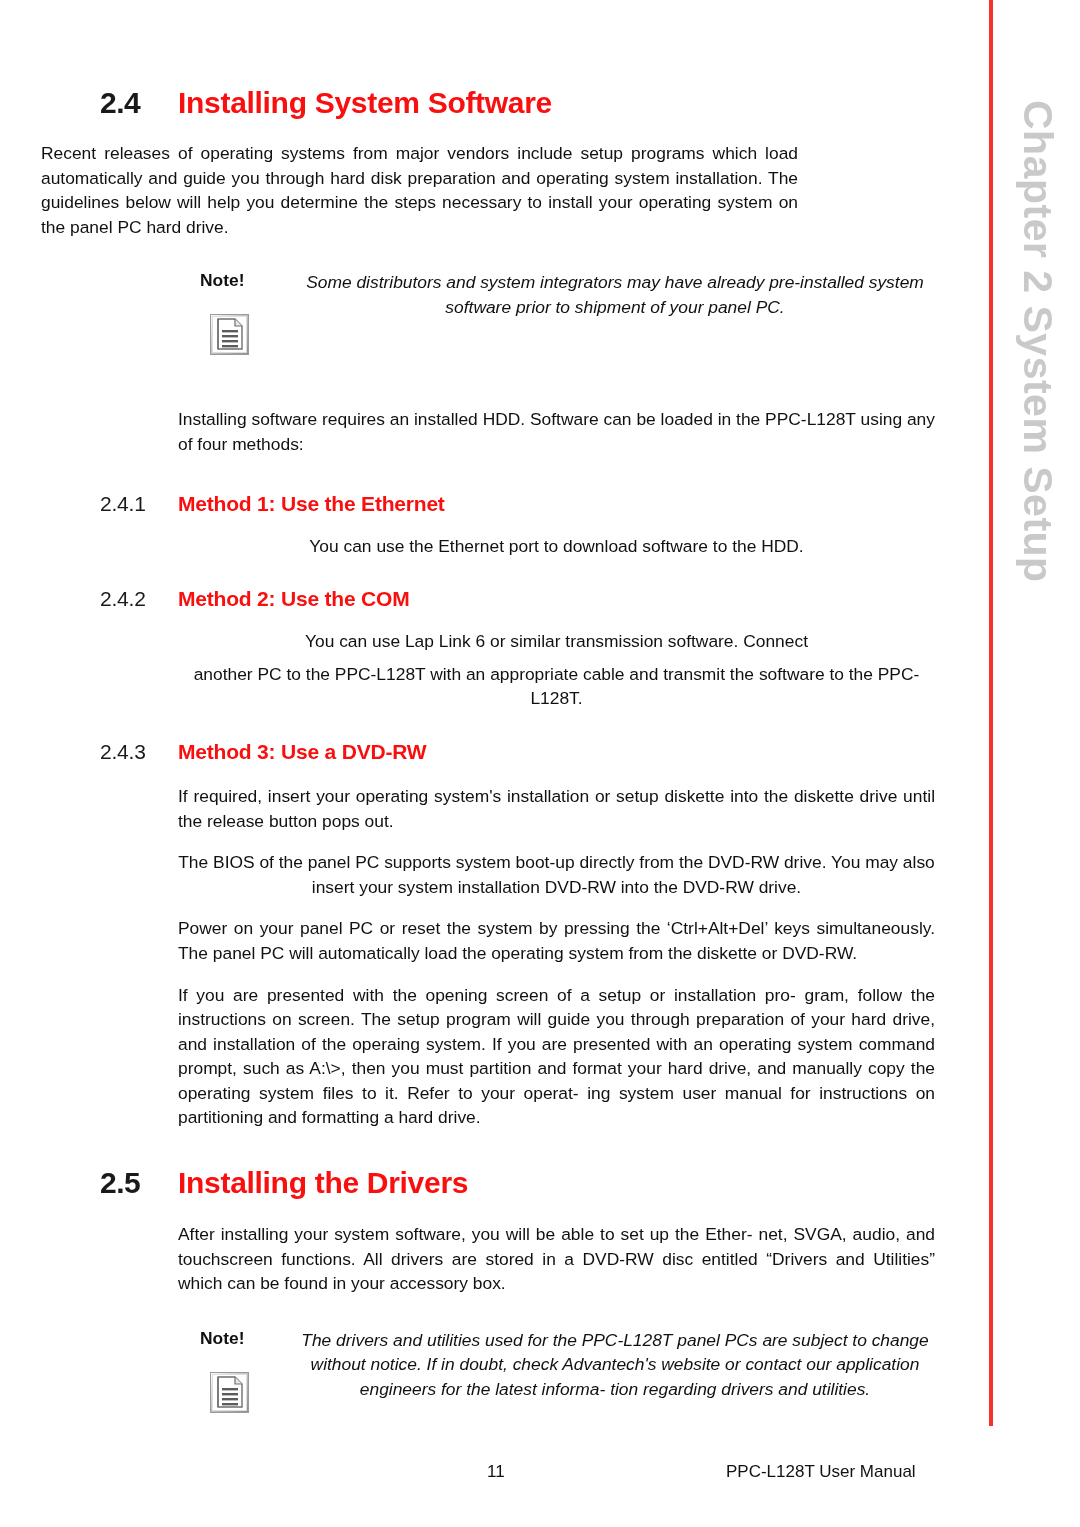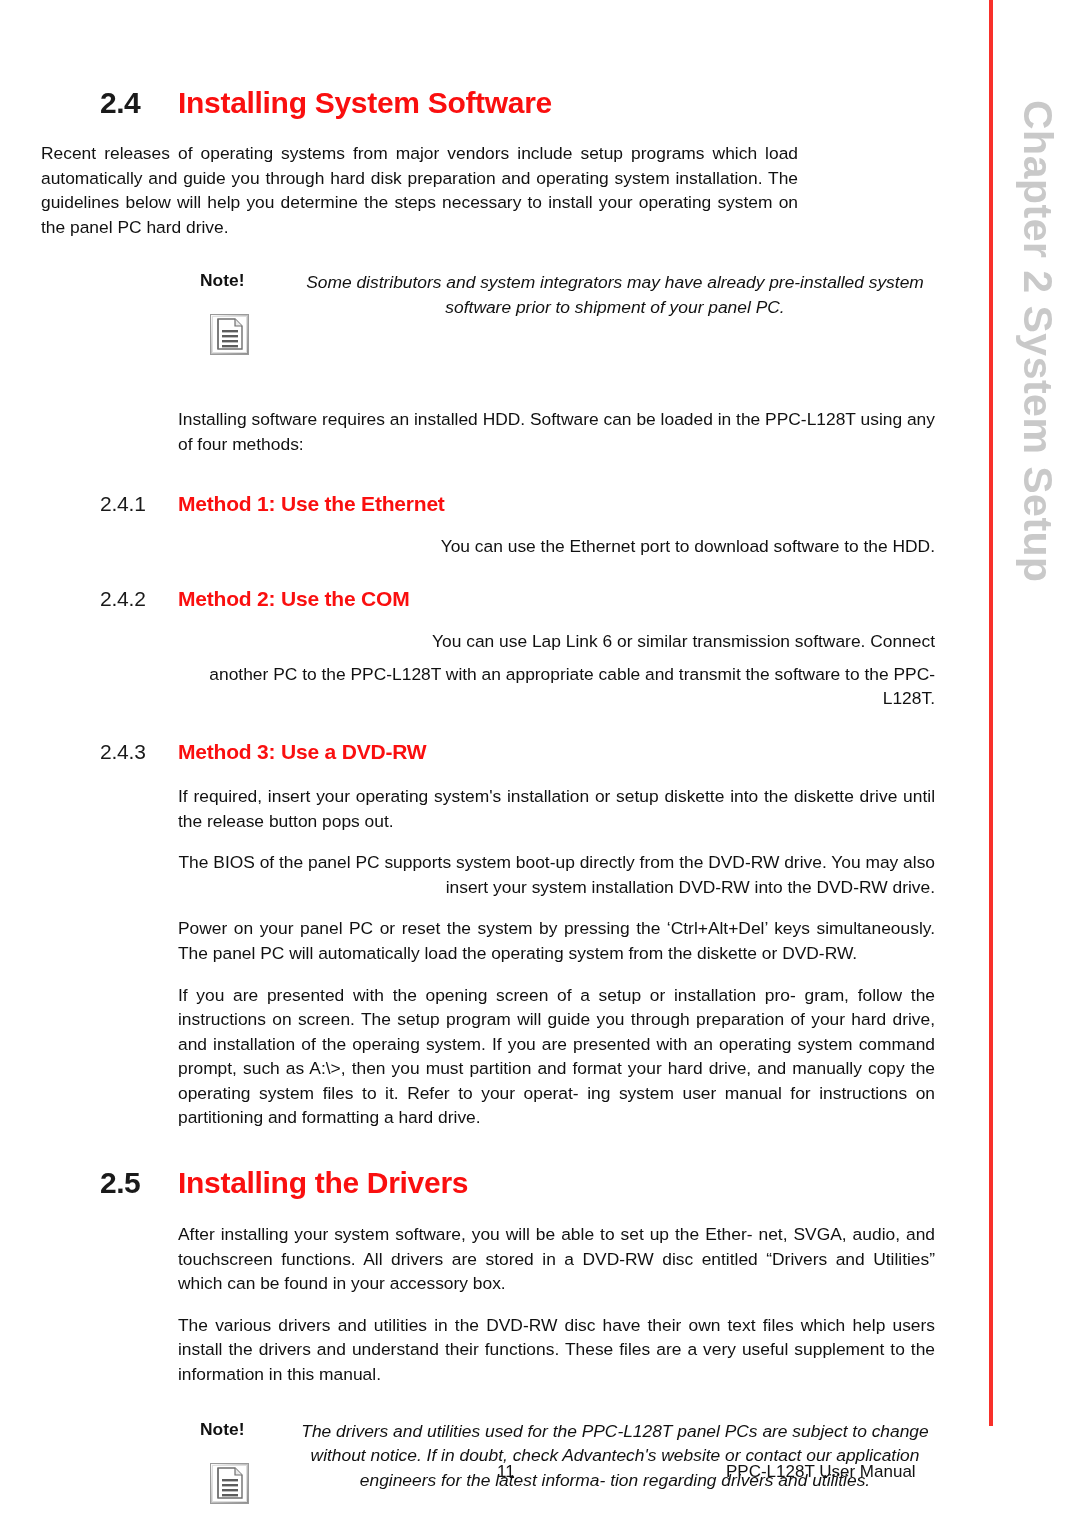--- a/index.html
+++ b/index.html
@@ -103,21 +103,21 @@
     padding: 0;
     margin-left: 178px;
     width: 757px;
     font-size: 17.4px;
     line-height: 24.6px;
     color: #111111;
     text-align: justify;
     text-justify: inter-word;
   }
   .para.ragged {
-    text-align: right;
+    text-align: center;
   }
 
   
   .note {
     position: relative;
     margin-left: 200px;
     width: 745px;
     min-height: 96px;
   }
   .note-label {
@@ -148,21 +148,21 @@
   
   .footer {
     position: absolute;
     left: 0;
     top: 1462px;
     width: 989px;
     height: 30px;
   }
   .footer-page {
     position: absolute;
-    left: 497px;
+    left: 487px;
     top: 0;
     font-size: 17px;
     color: #111111;
   }
   .footer-title {
     position: absolute;
     left: 726px;
     top: 0;
     font-size: 17px;
     color: #111111;
@@ -231,21 +231,20 @@
   <p class="para" style="margin-top:20px;">If required, insert your operating system's installation or setup diskette into the diskette drive until the release button pops out.</p>
   <p class="para ragged" style="margin-top:17px;">The BIOS of the panel PC supports system boot-up directly from the DVD-RW drive. You may also insert your system installation DVD-RW into the DVD-RW drive.</p>
   <p class="para" style="margin-top:17px;">Power on your panel PC or reset the system by pressing the ‘Ctrl+Alt+Del’ keys simultaneously. The panel PC will automatically load the operating system from the diskette or DVD-RW.</p>
   <p class="para" style="margin-top:17px;">If you are presented with the opening screen of a setup or installation pro- gram, follow the instructions on screen. The setup program will guide you through preparation of your hard drive, and installation of the operaing system. If you are presented with an operating system command prompt, such as A:\&gt;, then you must partition and format your hard drive, and manually copy the operating system files to it. Refer to your operat- ing system user manual for instructions on partitioning and formatting a hard drive.</p>
 
   <div class="h1" style="margin-top:36px;">
     <span class="h1-num">2.5</span>
     <span class="h1-text">Installing the Drivers</span>
   </div>
   <p class="para" style="margin-top:22px;">After installing your system software, you will be able to set up the Ether- net, SVGA, audio, and touchscreen functions. All drivers are stored in a DVD-RW disc entitled “Drivers and Utilities” which can be found in your accessory box.</p>
-  <p class="para" style="margin-top:17px;">The various drivers and utilities in the DVD-RW disc have their own text files which help users install the drivers and understand their functions. These files are a very useful supplement to the information in this manual.</p>
 
   <div class="note" style="margin-top:32px;">
     <span class="note-label">Note!</span>
     <span class="note-icon">
       <svg width="39" height="41" viewBox="0 0 39 41" xmlns="http://www.w3.org/2000/svg">
         <defs>
           <linearGradient id="frameGrad2" x1="0" y1="0" x2="1" y2="1">
             <stop offset="0%" stop-color="#ffffff"></stop>
             <stop offset="45%" stop-color="#c4c4c4"></stop>
             <stop offset="100%" stop-color="#8e8e8e"></stop>

